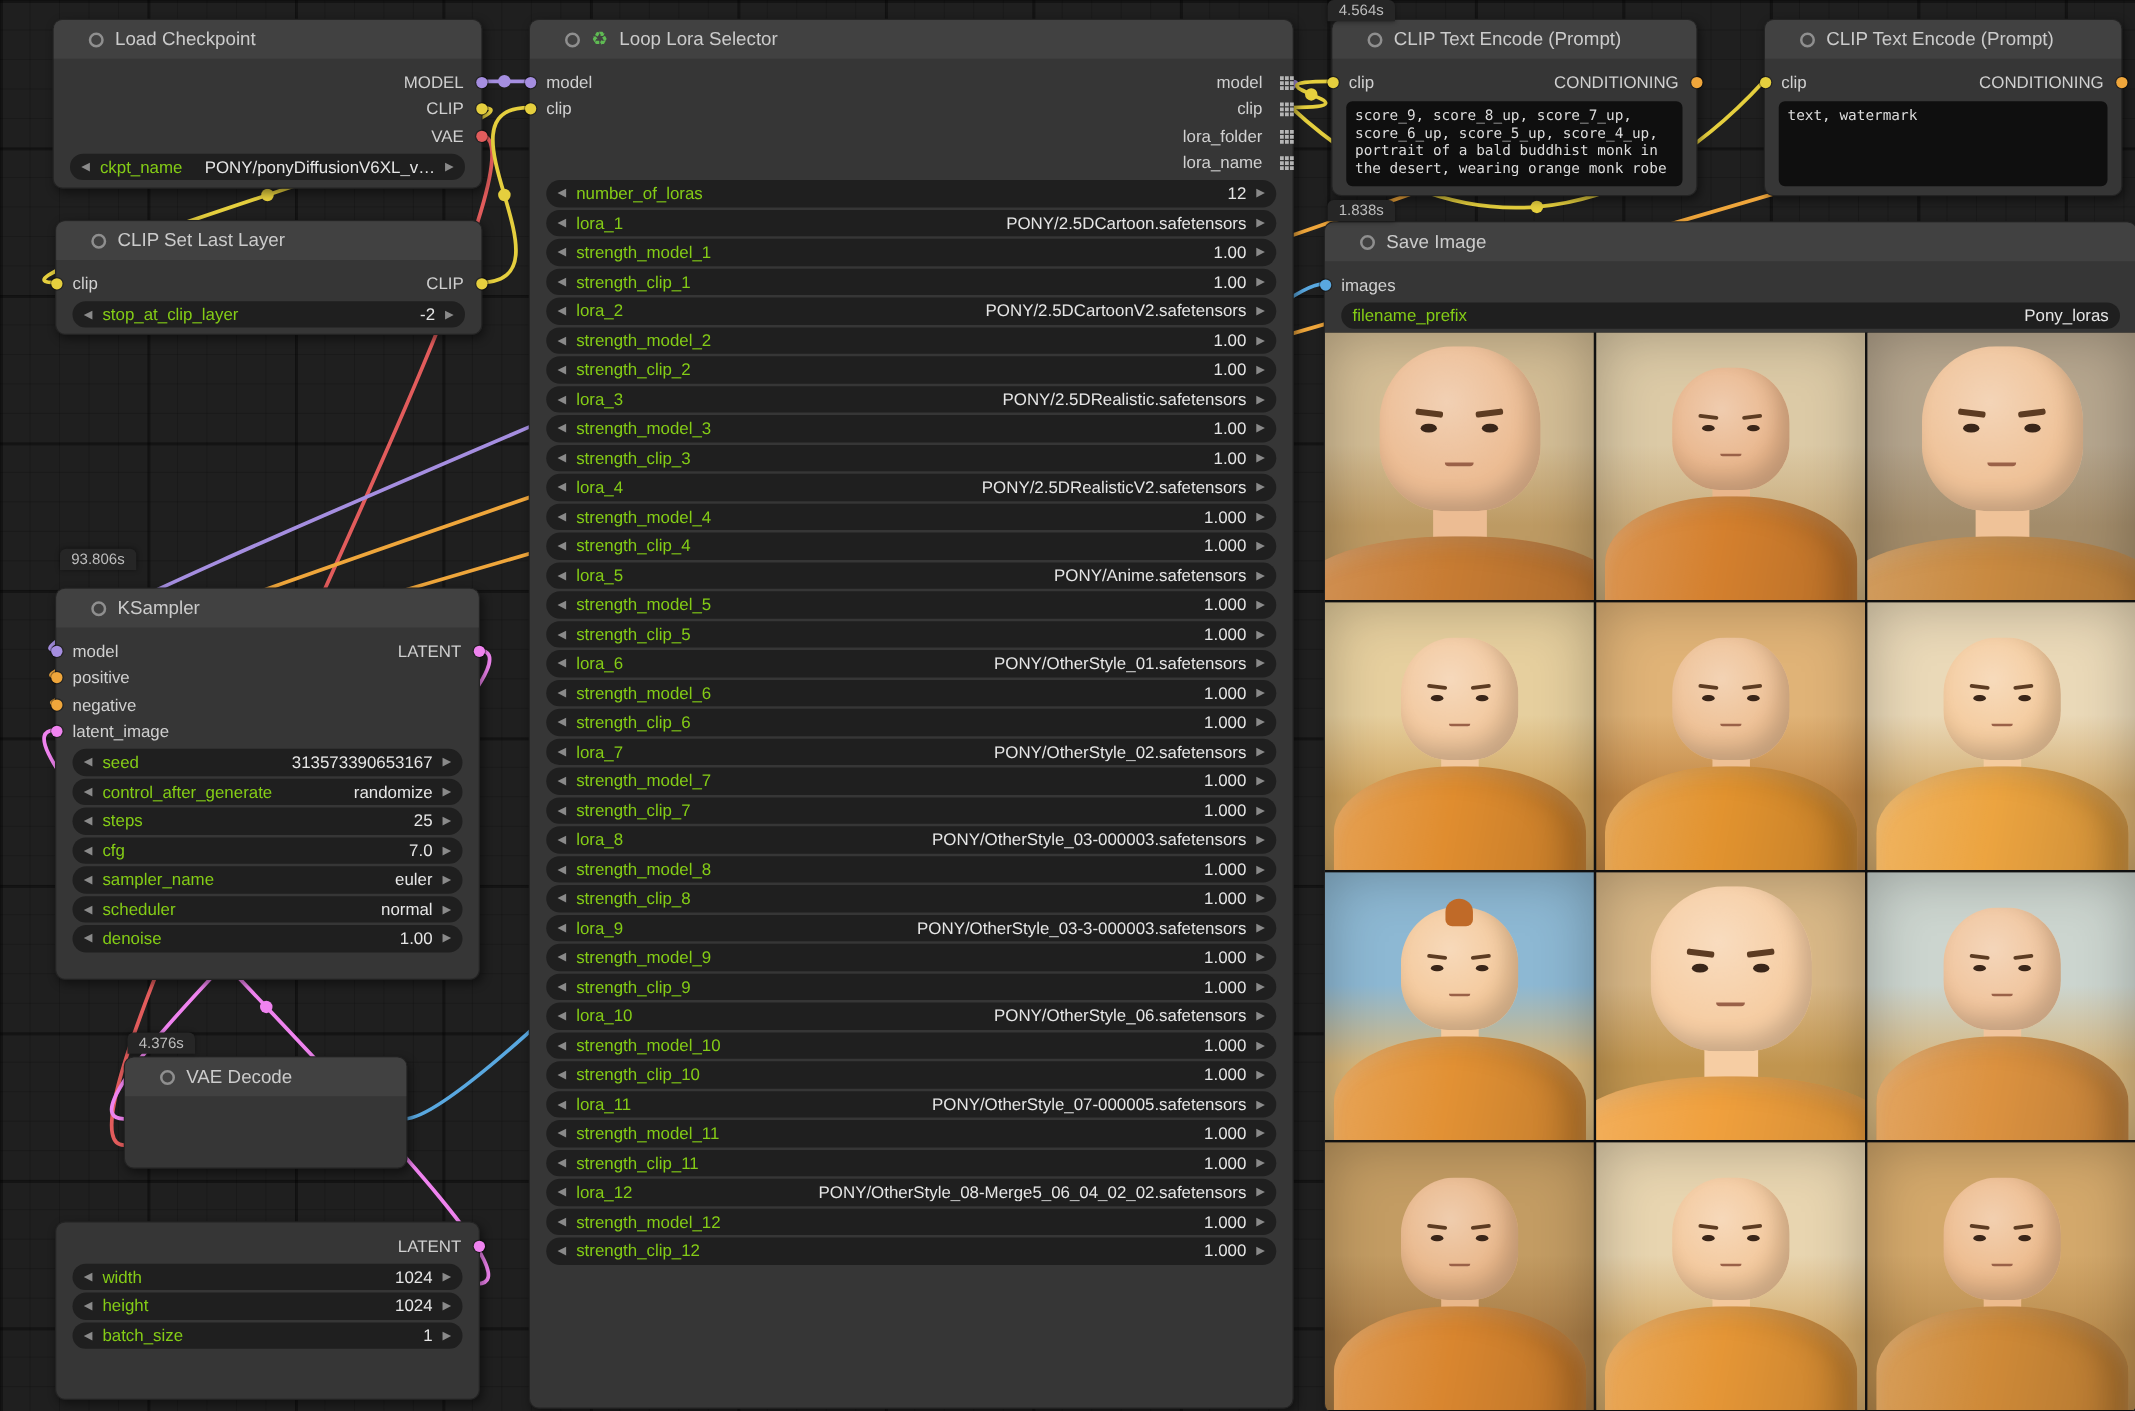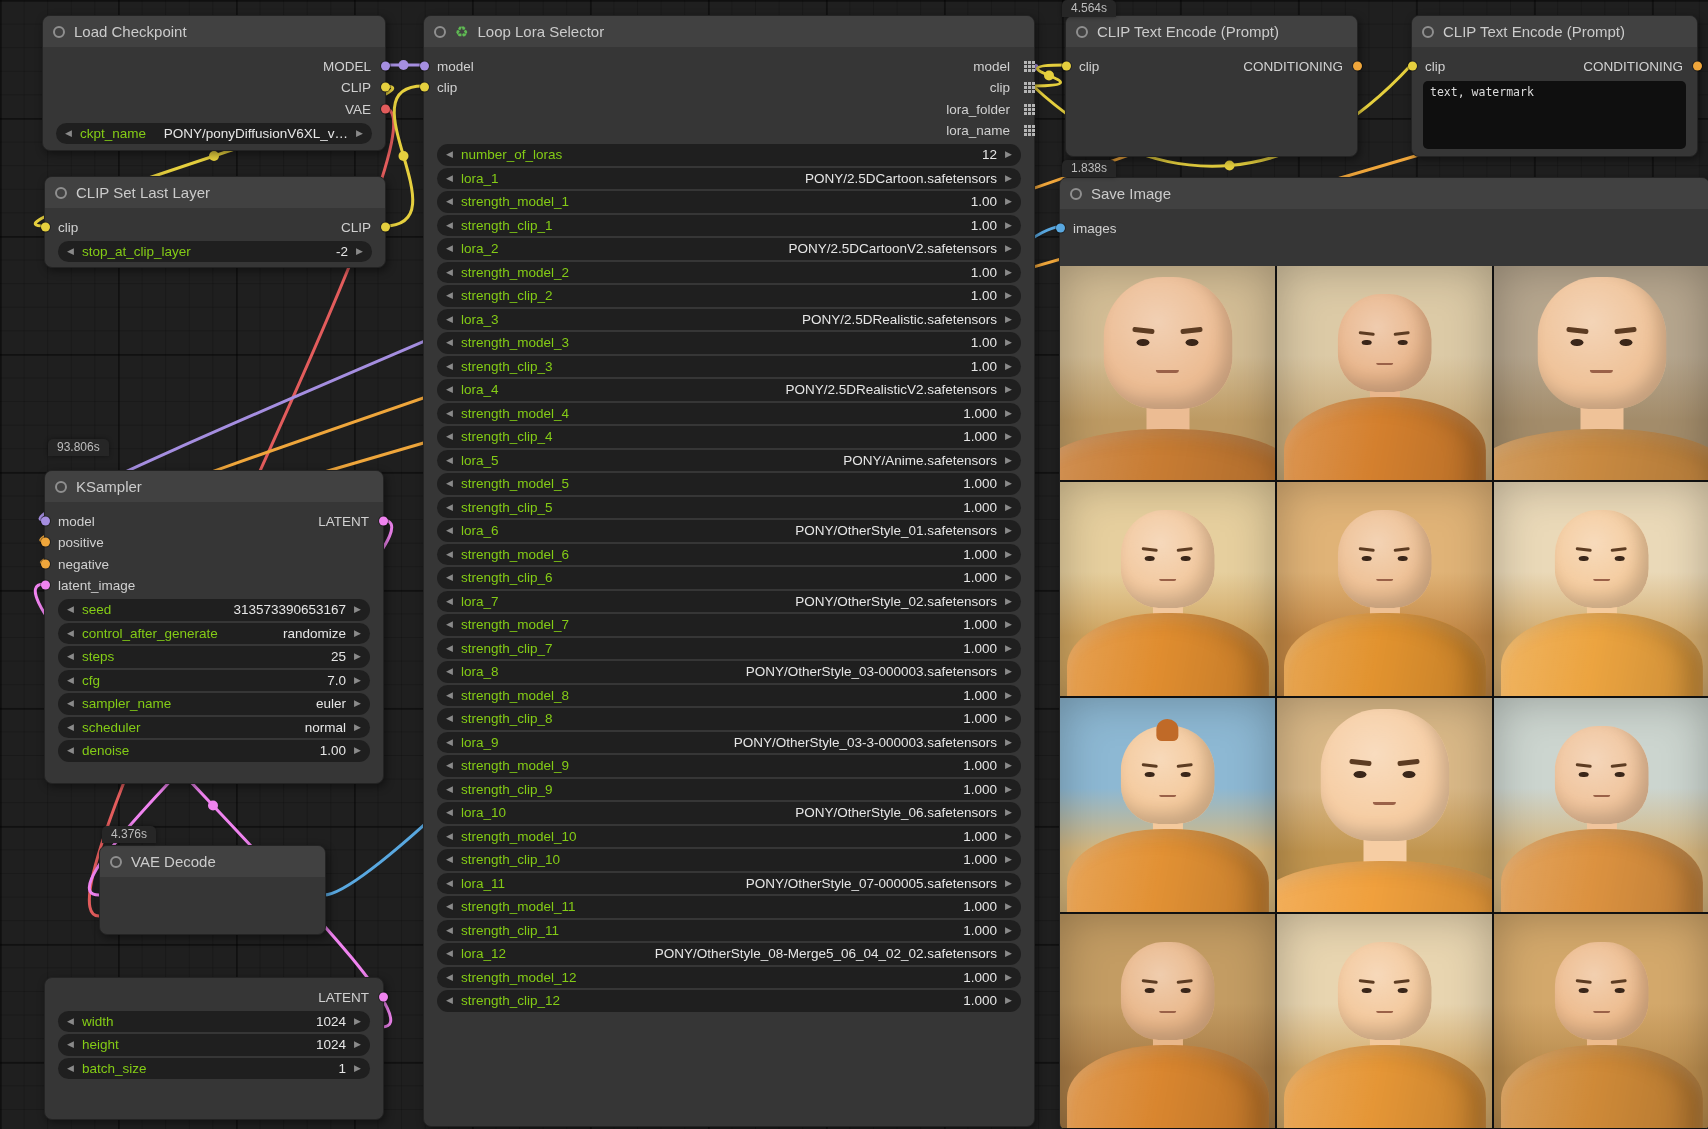--- a/index.html
+++ b/index.html
@@ -13,21 +13,21 @@
       linear-gradient(90deg, rgba(0,0,0,.35) 2px, transparent 2px);
     background-size:23.6px 23.6px,23.6px 23.6px,118px 118px,118px 118px;
     font-family:"Liberation Sans",sans-serif;
   }
   #wires{position:absolute;inset:0;z-index:1;}
   .node{
     position:absolute;z-index:2;background:#363636;border:1px solid #232323;
     border-radius:8px;box-shadow:2px 3px 8px rgba(0,0,0,.45);
   }
   .node-header{
-    height:31px;display:flex;align-items:center;gap:9px;padding:0 10px;
+    height:31px;display:flex;align-items:center;gap:9px;padding:0 28px;
     background:#414141;border-radius:7px 7px 0 0;
   }
   .collapse-dot{width:8px;height:8px;border:2px solid #8f8f8f;border-radius:50%;background:transparent;flex:none;}
   .node-title{color:#cbcbcb;font-size:15px;white-space:nowrap;}
   .recycle{color:#5fba53;font-size:15px;line-height:1;}
   .slots{padding-top:8px;}
   .slot-row{position:relative;height:21.5px;}
   .slot-dot{width:9px;height:9px;border-radius:50%;position:absolute;top:50%;transform:translateY(-50%);box-shadow:0 0 0 1px rgba(0,0,0,.35);}
   .slot-dot.in{left:-4.5px;}
   .slot-dot.out{right:-4.5px;}
@@ -534,20 +534,21 @@
     <span class="node-title">CLIP Text Encode (Prompt)</span>
   </div>
   <div class="slots">
       <div class="slot-row">
         <span class="slot-dot in" style="background: rgb(229, 207, 62);"></span>
         <span class="slot-label in">clip</span>
         <span class="slot-label out">CONDITIONING</span>
         <span class="slot-dot out" style="background: rgb(239, 166, 59);"></span>
       </div>
     </div>
+  <div class="prompt-box">score_9, score_8_up, score_7_up, score_6_up, score_5_up, score_4_up, portrait of a bald buddhist monk in the desert, wearing orange monk robe</div>
 </div>
 
 <div class="node" style="left:1411px;top:15px;width:285px;height:140px">
   <div class="node-header">
     <span class="collapse-dot"></span>
     <span class="node-title">CLIP Text Encode (Prompt)</span>
   </div>
   <div class="slots">
       <div class="slot-row">
         <span class="slot-dot in" style="background: rgb(229, 207, 62);"></span>
@@ -564,20 +565,26 @@
   <div class="node-header">
     <span class="collapse-dot"></span>
     <span class="node-title">Save Image</span>
   </div>
   <div class="slots">
       <div class="slot-row">
         <span class="slot-dot in" style="background: rgb(89, 168, 224);"></span>
         <span class="slot-label in">images</span>
       </div>
     </div>
+  <div class="widgets">
+      <div class="widget">
+        <span class="wlabel">filename_prefix</span>
+        <span class="wvalue">Pony_loras</span>
+      </div>
+    </div>
   <div class="image-grid" id="image-grid">
       <div class="cell" style="background: linear-gradient(rgb(211, 189, 149) 0%, rgb(211, 189, 149) 42%, rgb(189, 154, 99) 72%, rgb(189, 154, 99) 100%);">
         <div class="neck closeup" style="background: rgb(236, 188, 147);"></div>
         <div class="robe closeup" style="background: linear-gradient(100deg, rgba(255, 255, 255, 0.18), rgba(0, 0, 0, 0) 45%, rgba(0, 0, 0, 0.15)), rgb(200, 124, 51);"></div>
         <div class="head closeup" style="background: radial-gradient(circle at 42% 34%, rgba(255, 255, 255, 0.3), rgba(255, 255, 255, 0) 58%), rgb(236, 188, 147);">
           <div class="eye l"></div>
           <div class="eye r"></div>
           <div class="brow l"></div>
           <div class="brow r"></div>
           <div class="mouth"></div>

